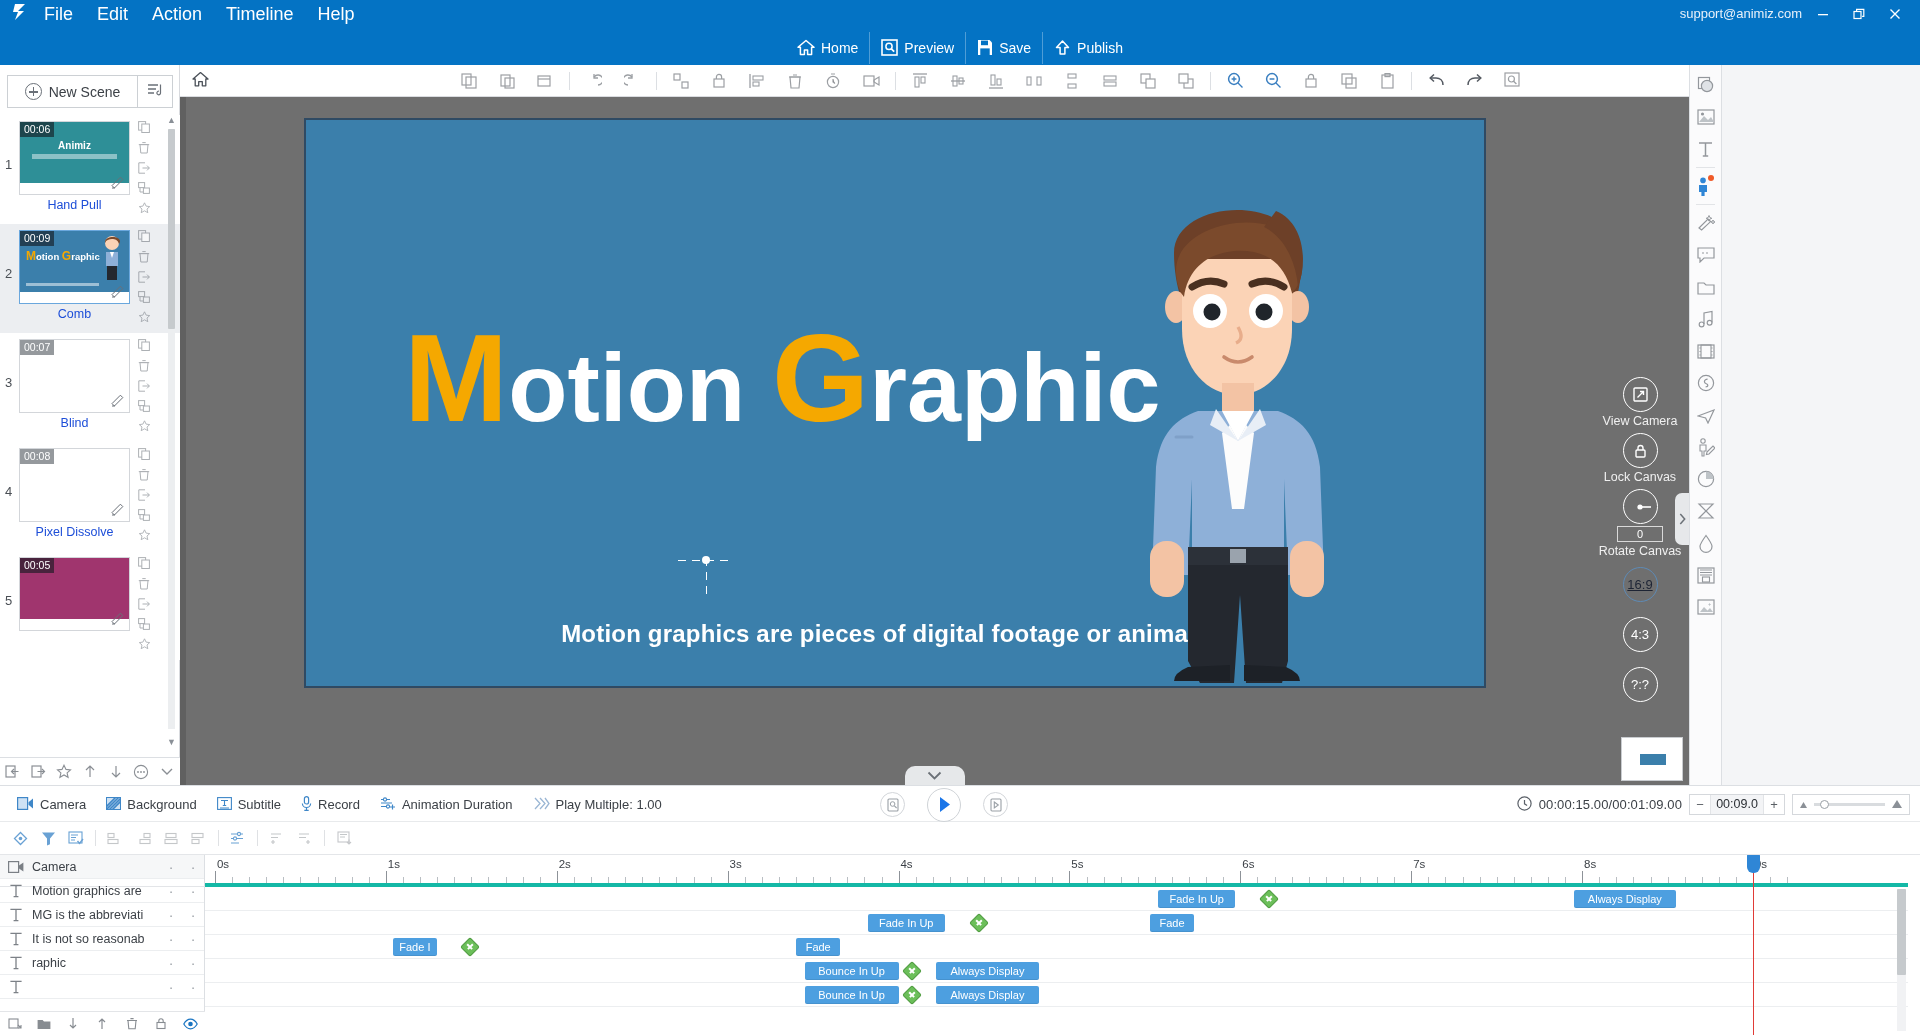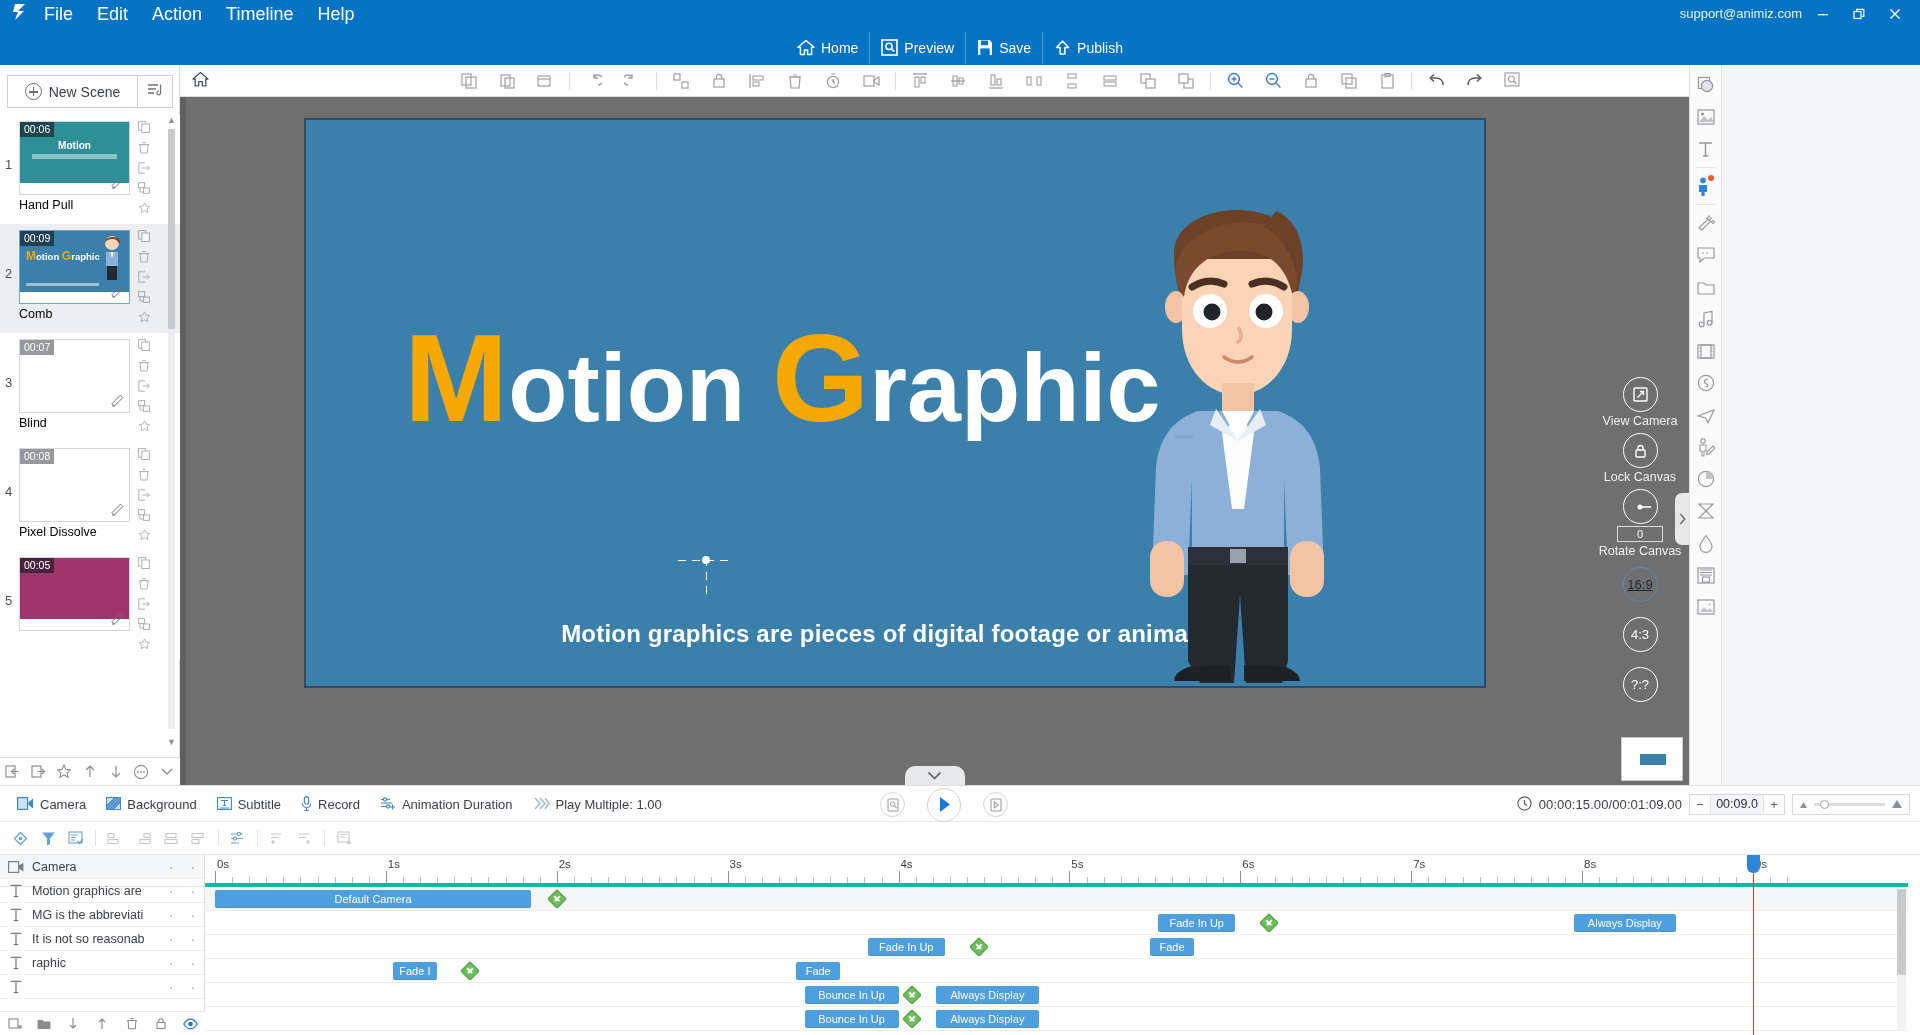--- a/index.html
+++ b/index.html
@@ -96,22 +96,22 @@
     color:#fff; background:rgba(20,25,30,.62); line-height:13px; z-index:3;
   }
   .badge.grey { background:rgba(130,135,140,.85); }
   .pencil { position:absolute; right:4px; bottom:2px; }
   .sicons {
     position:absolute; left:134px; top:6px; width:20px;
     display:flex; flex-direction:column; align-items:center; gap:5px;
   }
   .sicons span { opacity:.55; }
   .scene-name {
-    position:absolute; left:19px; top:83px; width:111px; 
-    font-size:12.5px; color:#000000;
+    position:absolute; left:19px; top:83px; width:111px; text-align:center;
+    font-size:12.5px; color:#1d4ed8;
   }
   .sc-scroll {
     position:absolute; right:2px; top:50px; width:11px; height:645px;
   }
   .sc-scroll .track { position:absolute; left:2px; top:14px; width:7px; height:600px; background:#eceef0; }
   .sc-scroll .thumbbar { position:absolute; left:2px; top:14px; width:7px; height:200px; background:#c6cacd; border-radius:1px; }
   .sc-arrow { position:absolute; left:0; width:11px; height:12px; color:#8a9097; font-size:9px; text-align:center; }
 
   .scene-toolbar {
     position:absolute; left:0; bottom:0; width:180px; height:28px;
@@ -402,21 +402,21 @@
         </span>
       </div>
     </div>
 
     <div class="scenelist" id="scene-list">
         <div class="scene">
           <div class="scene-num">1</div>
      <div class="thumbwrap">
        <div class="thumb">
               <div style="position:absolute;inset:0;background:#2e8f97"></div>
-    <div style="position:absolute;left:0;right:0;top:18px;text-align:center;color:#fff;font-size:10px;font-weight:bold">Motion</div>
+    <div style="position:absolute;left:0;right:0;top:18px;text-align:center;color:#fff;font-size:10px;font-weight:bold">Animiz</div>
     <div style="position:absolute;left:12px;right:12px;top:32px;height:5px;background:rgba(255,255,255,.45)"></div>
             </div>
        <div class="badge ">00:06</div>
        <div class="pencil"><svg width="14" height="14" viewBox="0 0 14 14">
                 <path d="M1 11.6 9.4 3.2l2.4 2.4L3.4 14Z" transform="translate(0,-1)" fill="none" stroke="#6a7078" stroke-width="1"></path>
                 <path d="M1 13h3" stroke="#6a7078" stroke-width="1"></path>
               </svg></div>
      </div>
      <div class="sicons">
        <span><svg width="12" height="12" viewBox="0 0 12 12">
@@ -1434,24 +1434,20 @@
           <div class="rlabel" style="left:359.77777777777777px">2s</div>
           <div class="rlabel" style="left:530.6666666666666px">3s</div>
           <div class="rlabel" style="left:701.5555555555555px">4s</div>
           <div class="rlabel" style="left:872.4444444444445px">5s</div>
           <div class="rlabel" style="left:1043.3333333333333px">6s</div>
           <div class="rlabel" style="left:1214.2222222222222px">7s</div>
           <div class="rlabel" style="left:1385.111111111111px">8s</div>
           <div class="rlabel" style="left:1556px">9s</div>
         </div>
       <div class="lanes" id="tl-lanes">
-          <div class="lane cam">
-            <div class="clip camclip" style="left:10.0px;width:316.1px">Default Camera</div>
-            <div class="kf" style="left:344.8px"></div>
-          </div>
           <div class="lane">
             <div class="clip" style="left:953.3px;width:76.9px">Fade In Up</div>
             <div class="clip" style="left:1368.6px;width:102.5px">Always Display</div>
             <div class="kf" style="left:1057.4px"></div>
           </div>
           <div class="lane">
             <div class="clip" style="left:662.8px;width:76.9px">Fade In Up</div>
             <div class="clip" style="left:944.8px;width:44.4px">Fade</div>
             <div class="kf" style="left:766.9px"></div>
           </div>

